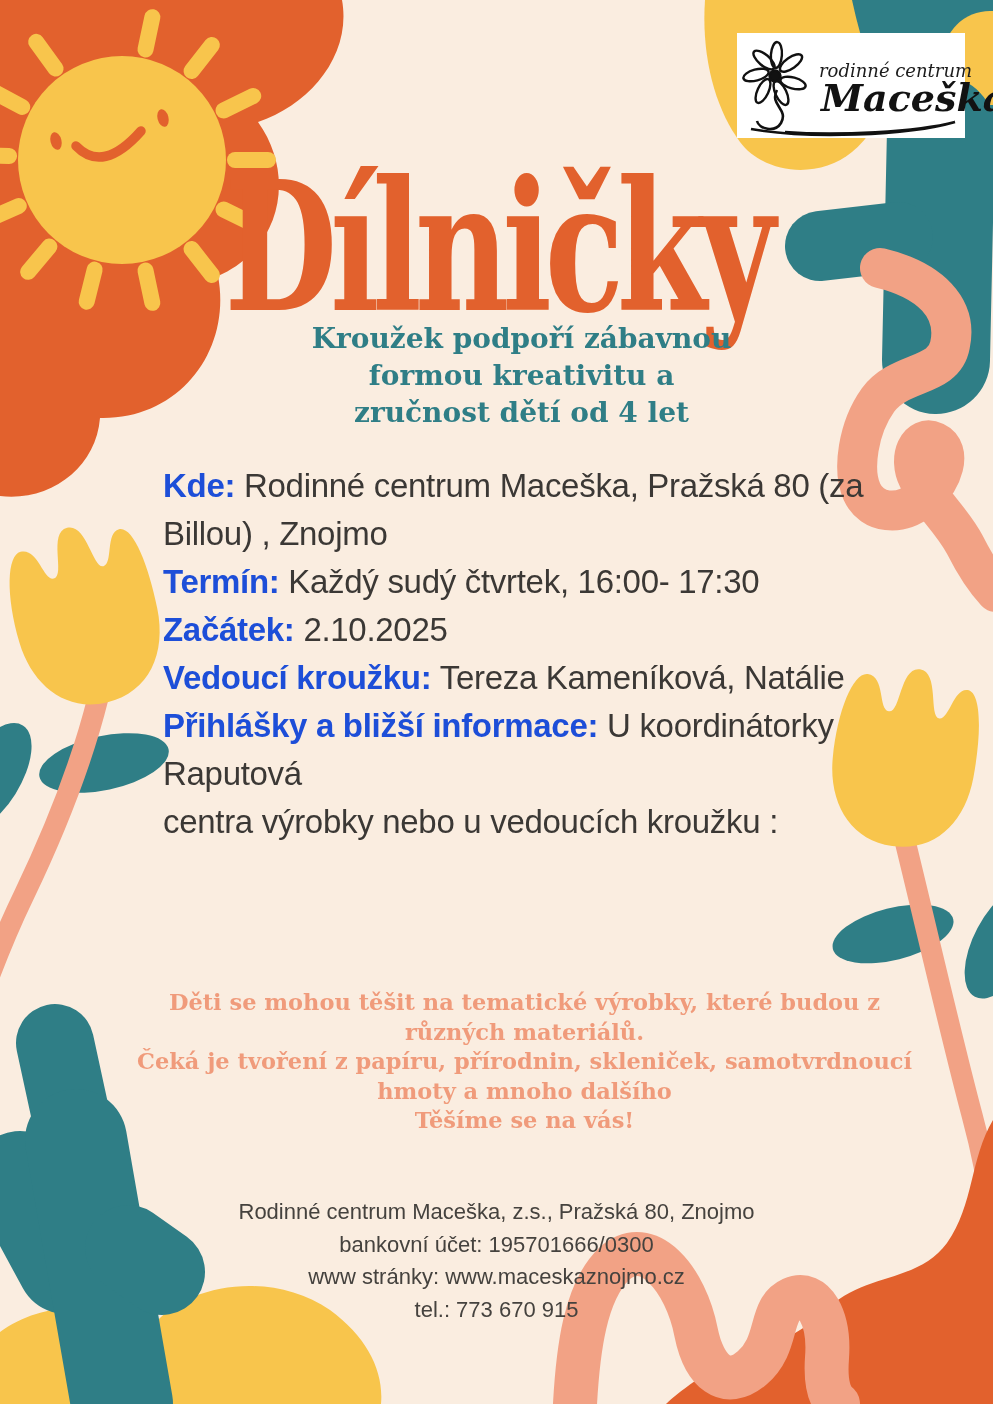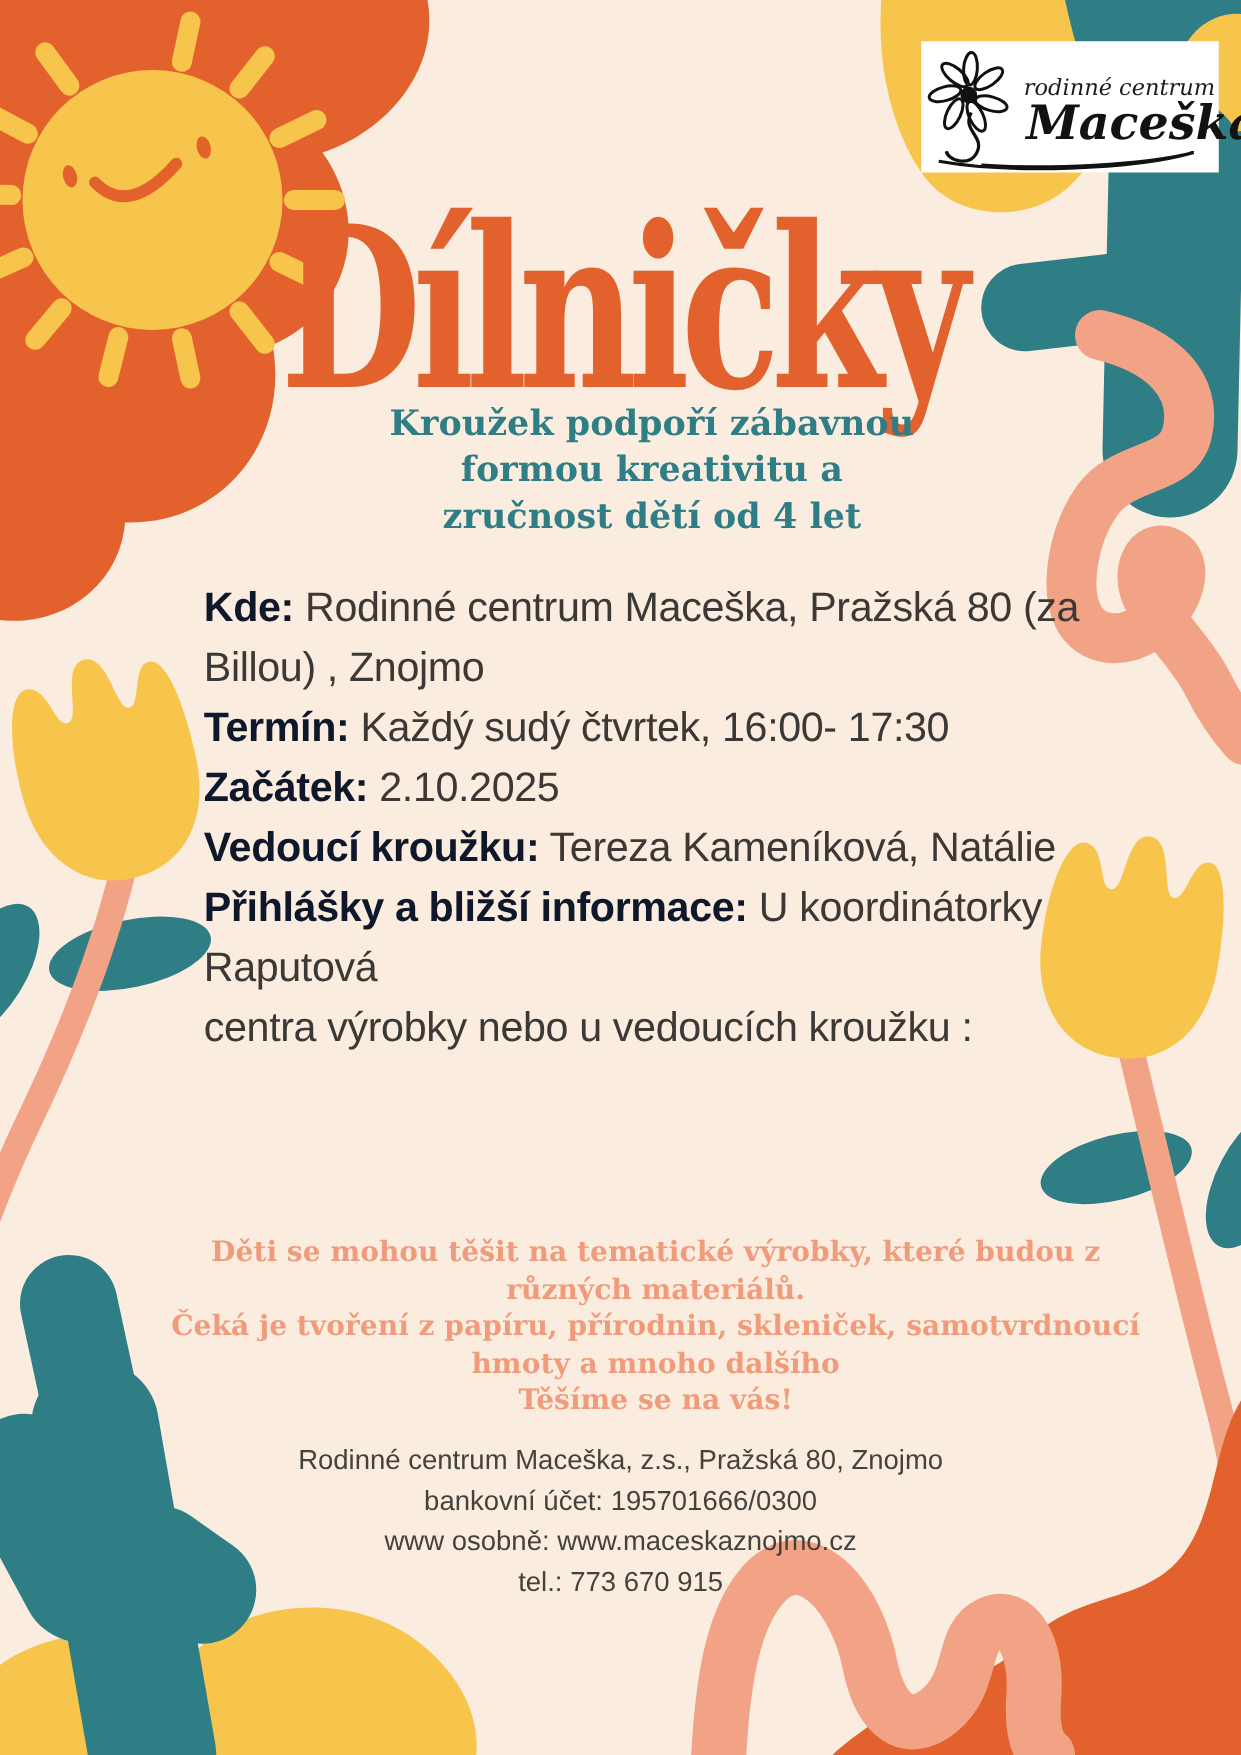--- a/index.html
+++ b/index.html
@@ -3,44 +3,44 @@
 <meta charset="utf-8">
 <style>
   html,body{margin:0;padding:0;background:#777;}
   .poster{
     position:relative;width:993px;height:1404px;margin:0 auto;
     background:#FAEDE0;overflow:hidden;
     font-family:"Liberation Sans",sans-serif;
   }
   .bg{position:absolute;left:0;top:0;width:993px;height:1404px;}
   
-  .logo-box{position:absolute;left:737px;top:33px;width:228px;height:105px;background:#FFFFFF;padding-left:10px;}
+  .logo-box{position:absolute;left:737px;top:33px;width:228px;height:105px;background:#FFFFFF;}
   .logo-box svg{position:absolute;left:0;top:0;}
   .logo-line1{position:absolute;left:82px;top:27px;font-family:"DejaVu Serif",serif;
     font-style:italic;font-size:18px;color:#1c1c1c;white-space:nowrap;}
   .logo-line2{position:absolute;left:84px;top:42px;font-family:"DejaVu Serif",serif;
     font-style:italic;font-weight:bold;font-size:38px;color:#121212;white-space:nowrap;}
   
   .title{position:absolute;left:0;width:993px;top:158px;margin:0;text-align:center;
     font-family:"DejaVu Serif",serif;font-weight:bold;font-size:130px;line-height:1;
     letter-spacing:-7px;color:#E2612D;transform:scaleY(1.38);transform-origin:center top;}
   
   .subtitle{position:absolute;left:25px;width:993px;top:320px;text-align:center;
     font-family:"DejaVu Serif",serif;font-weight:bold;font-size:28px;line-height:37px;
     color:#2F7E86;}
   
   .info{position:absolute;left:163px;top:462px;width:730px;
     font-size:33px;line-height:48px;color:#3B3835;letter-spacing:-0.3px;}
-  .info b{font-weight:bold;color:#0f172a;}
+  .info b{font-weight:bold;color:#1d4ed8;}
   
   .message{position:absolute;left:28px;width:993px;top:988px;text-align:center;
     font-family:"DejaVu Serif",serif;font-weight:bold;font-size:22.5px;line-height:29.5px;
     color:#F09B7B;}
   
-  .footer{position:absolute;left:0;width:993px;top:1152px;text-align:center;
+  .footer{position:absolute;left:0;width:993px;top:1196px;text-align:center;
     font-size:22px;line-height:32.5px;color:#45423E;}
 </style>
 </head>
 <body>
 
 <div class="poster">
 
   <svg class="bg" viewBox="0 0 993 1404" width="993" height="1404" aria-hidden="true">
 
     <path fill="#E2612D" d="M 0 0 L 342 0 C 352 55 310 105 258 122 C 296 175 282 248 218 276 C 232 350 180 420 100 418 C 96 468 50 502 0 496 Z"></path>
@@ -150,17 +150,17 @@
       <div>Děti se mohou těšit na tematické výrobky,  které budou z</div>
       <div>různých materiálů.</div>
       <div>Čeká je tvoření z papíru, přírodnin, skleniček, samotvrdnoucí</div>
       <div>hmoty a mnoho dalšího</div>
       <div>Těšíme se na vás!</div>
     </div>
 
   <div class="footer">
       <div>Rodinné centrum Maceška, z.s., Pražská 80,  Znojmo</div>
       <div>bankovní účet: 195701666/0300</div>
-      <div>www osobně: www.maceskaznojmo.cz</div>
+      <div>www stránky: www.maceskaznojmo.cz</div>
       <div>tel.: 773 670 915</div>
     </div>
 
 </div>
 
 </body></html>

